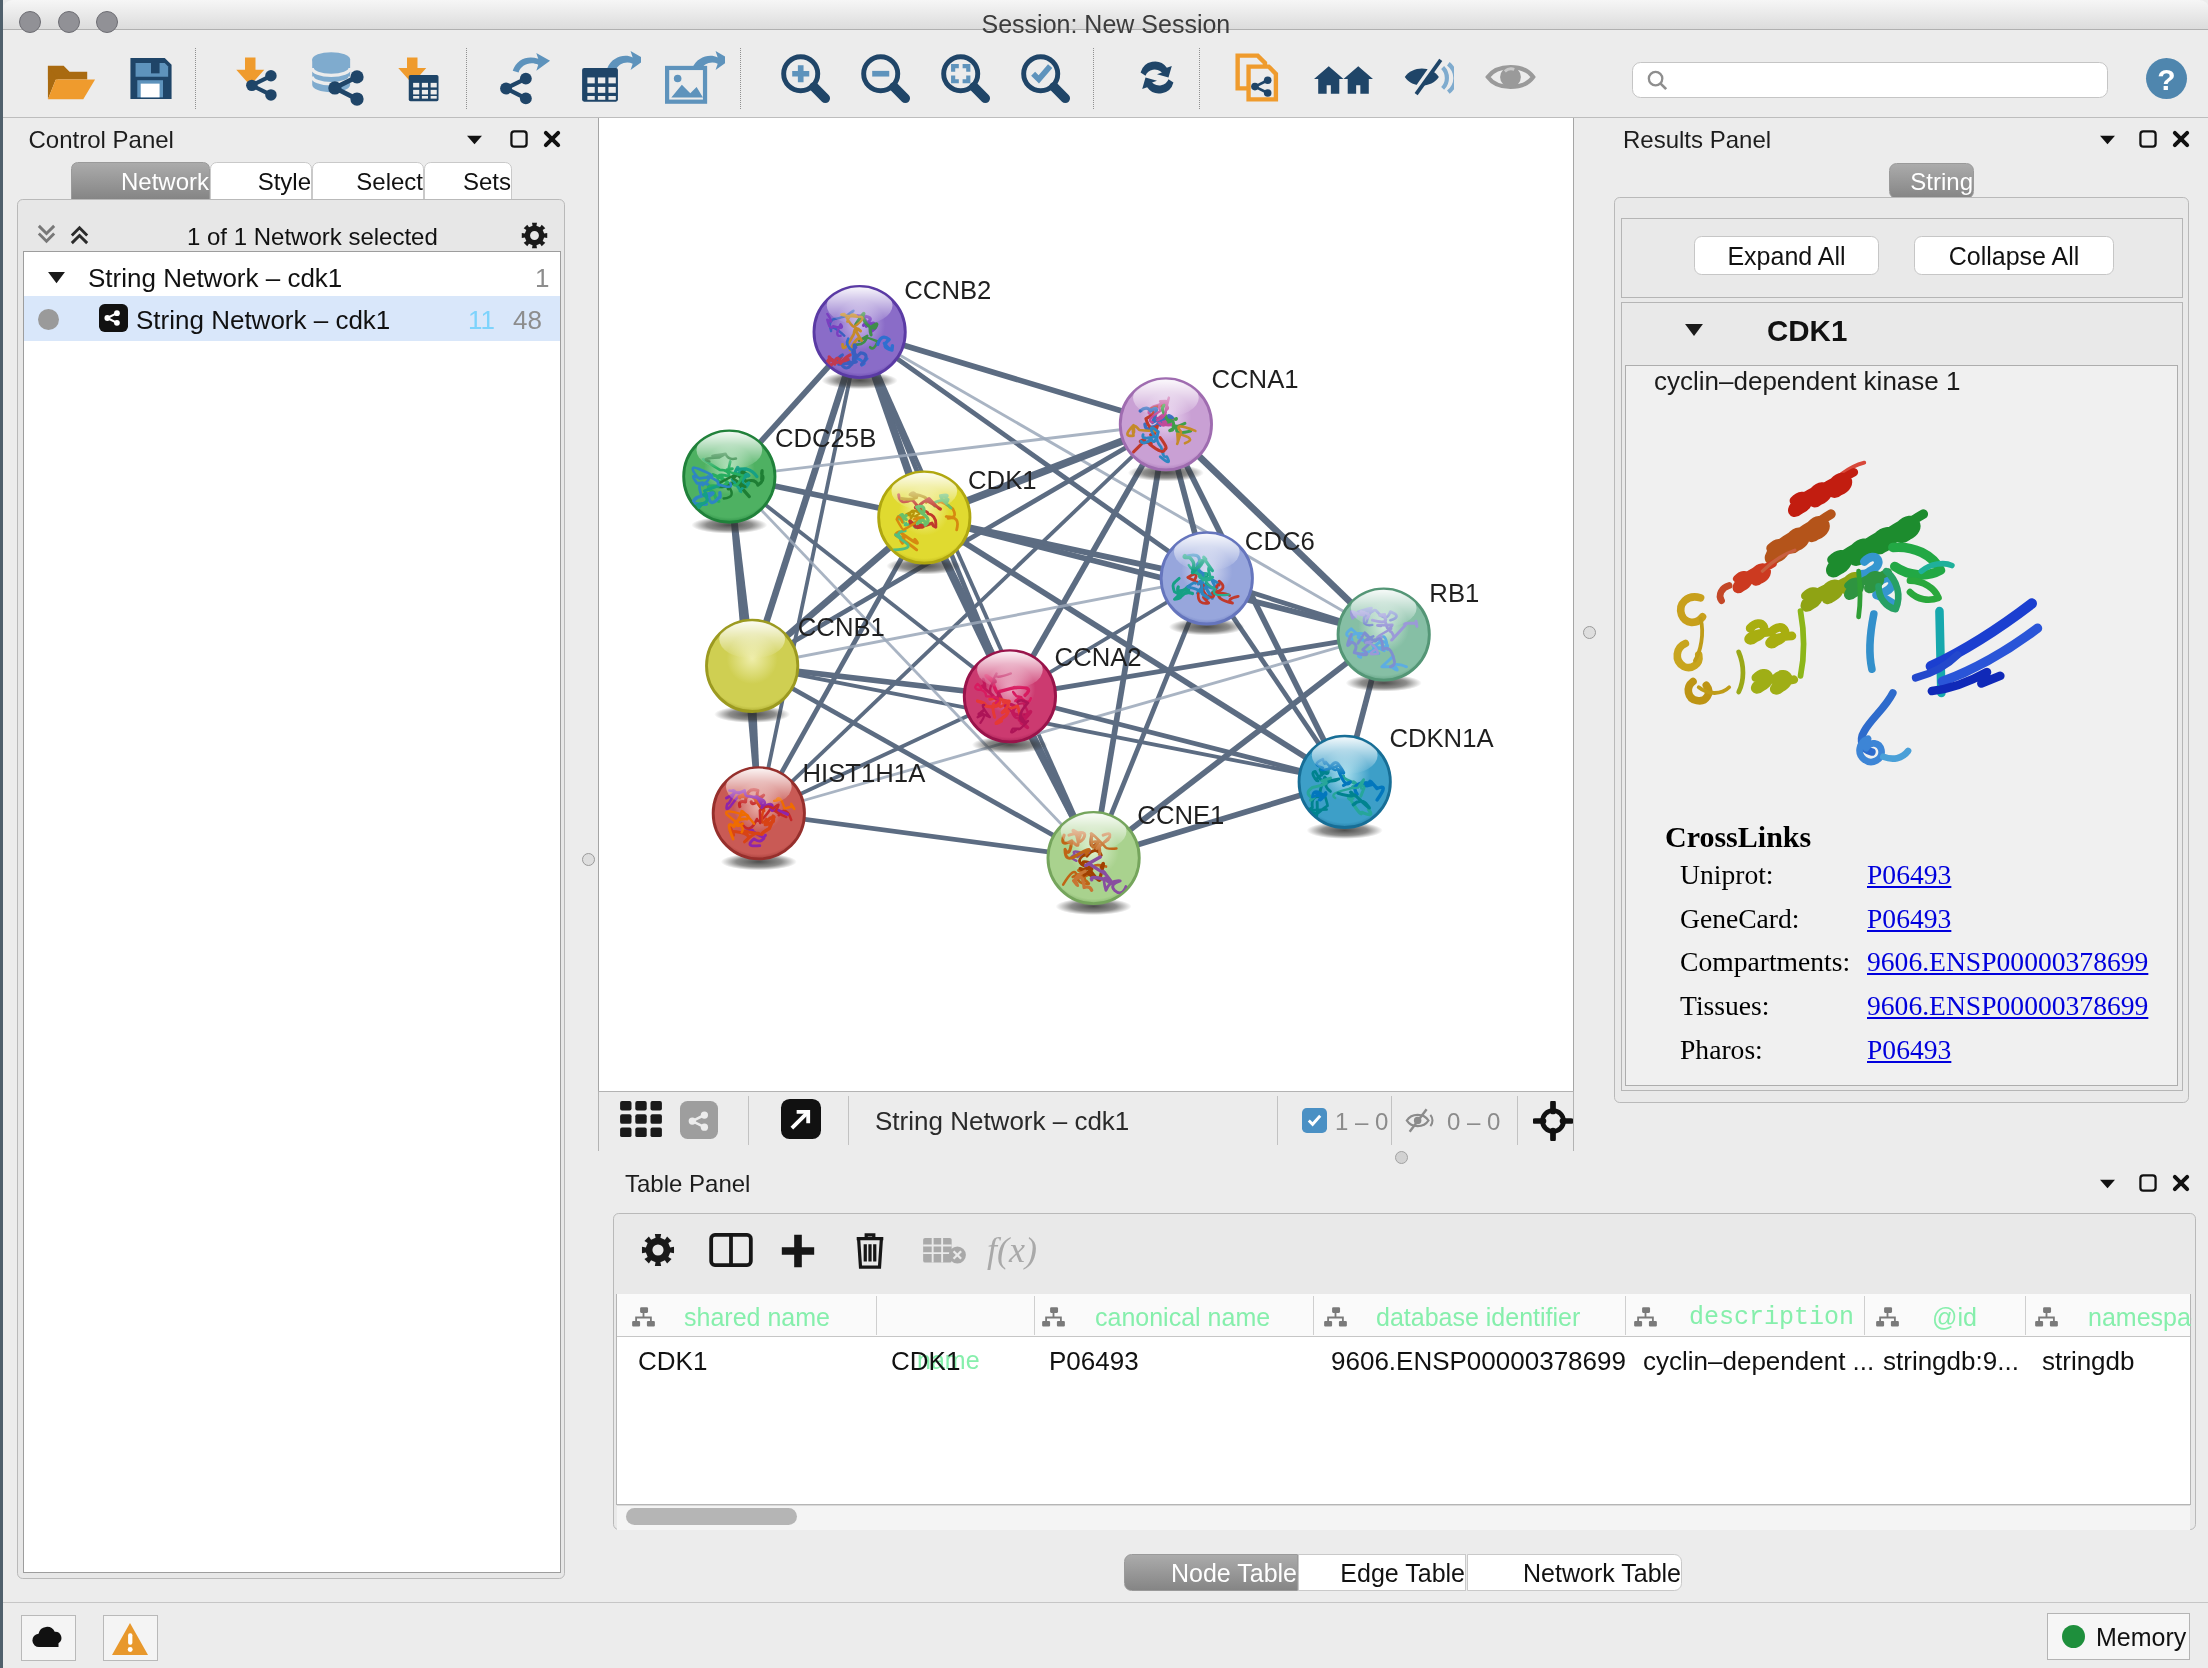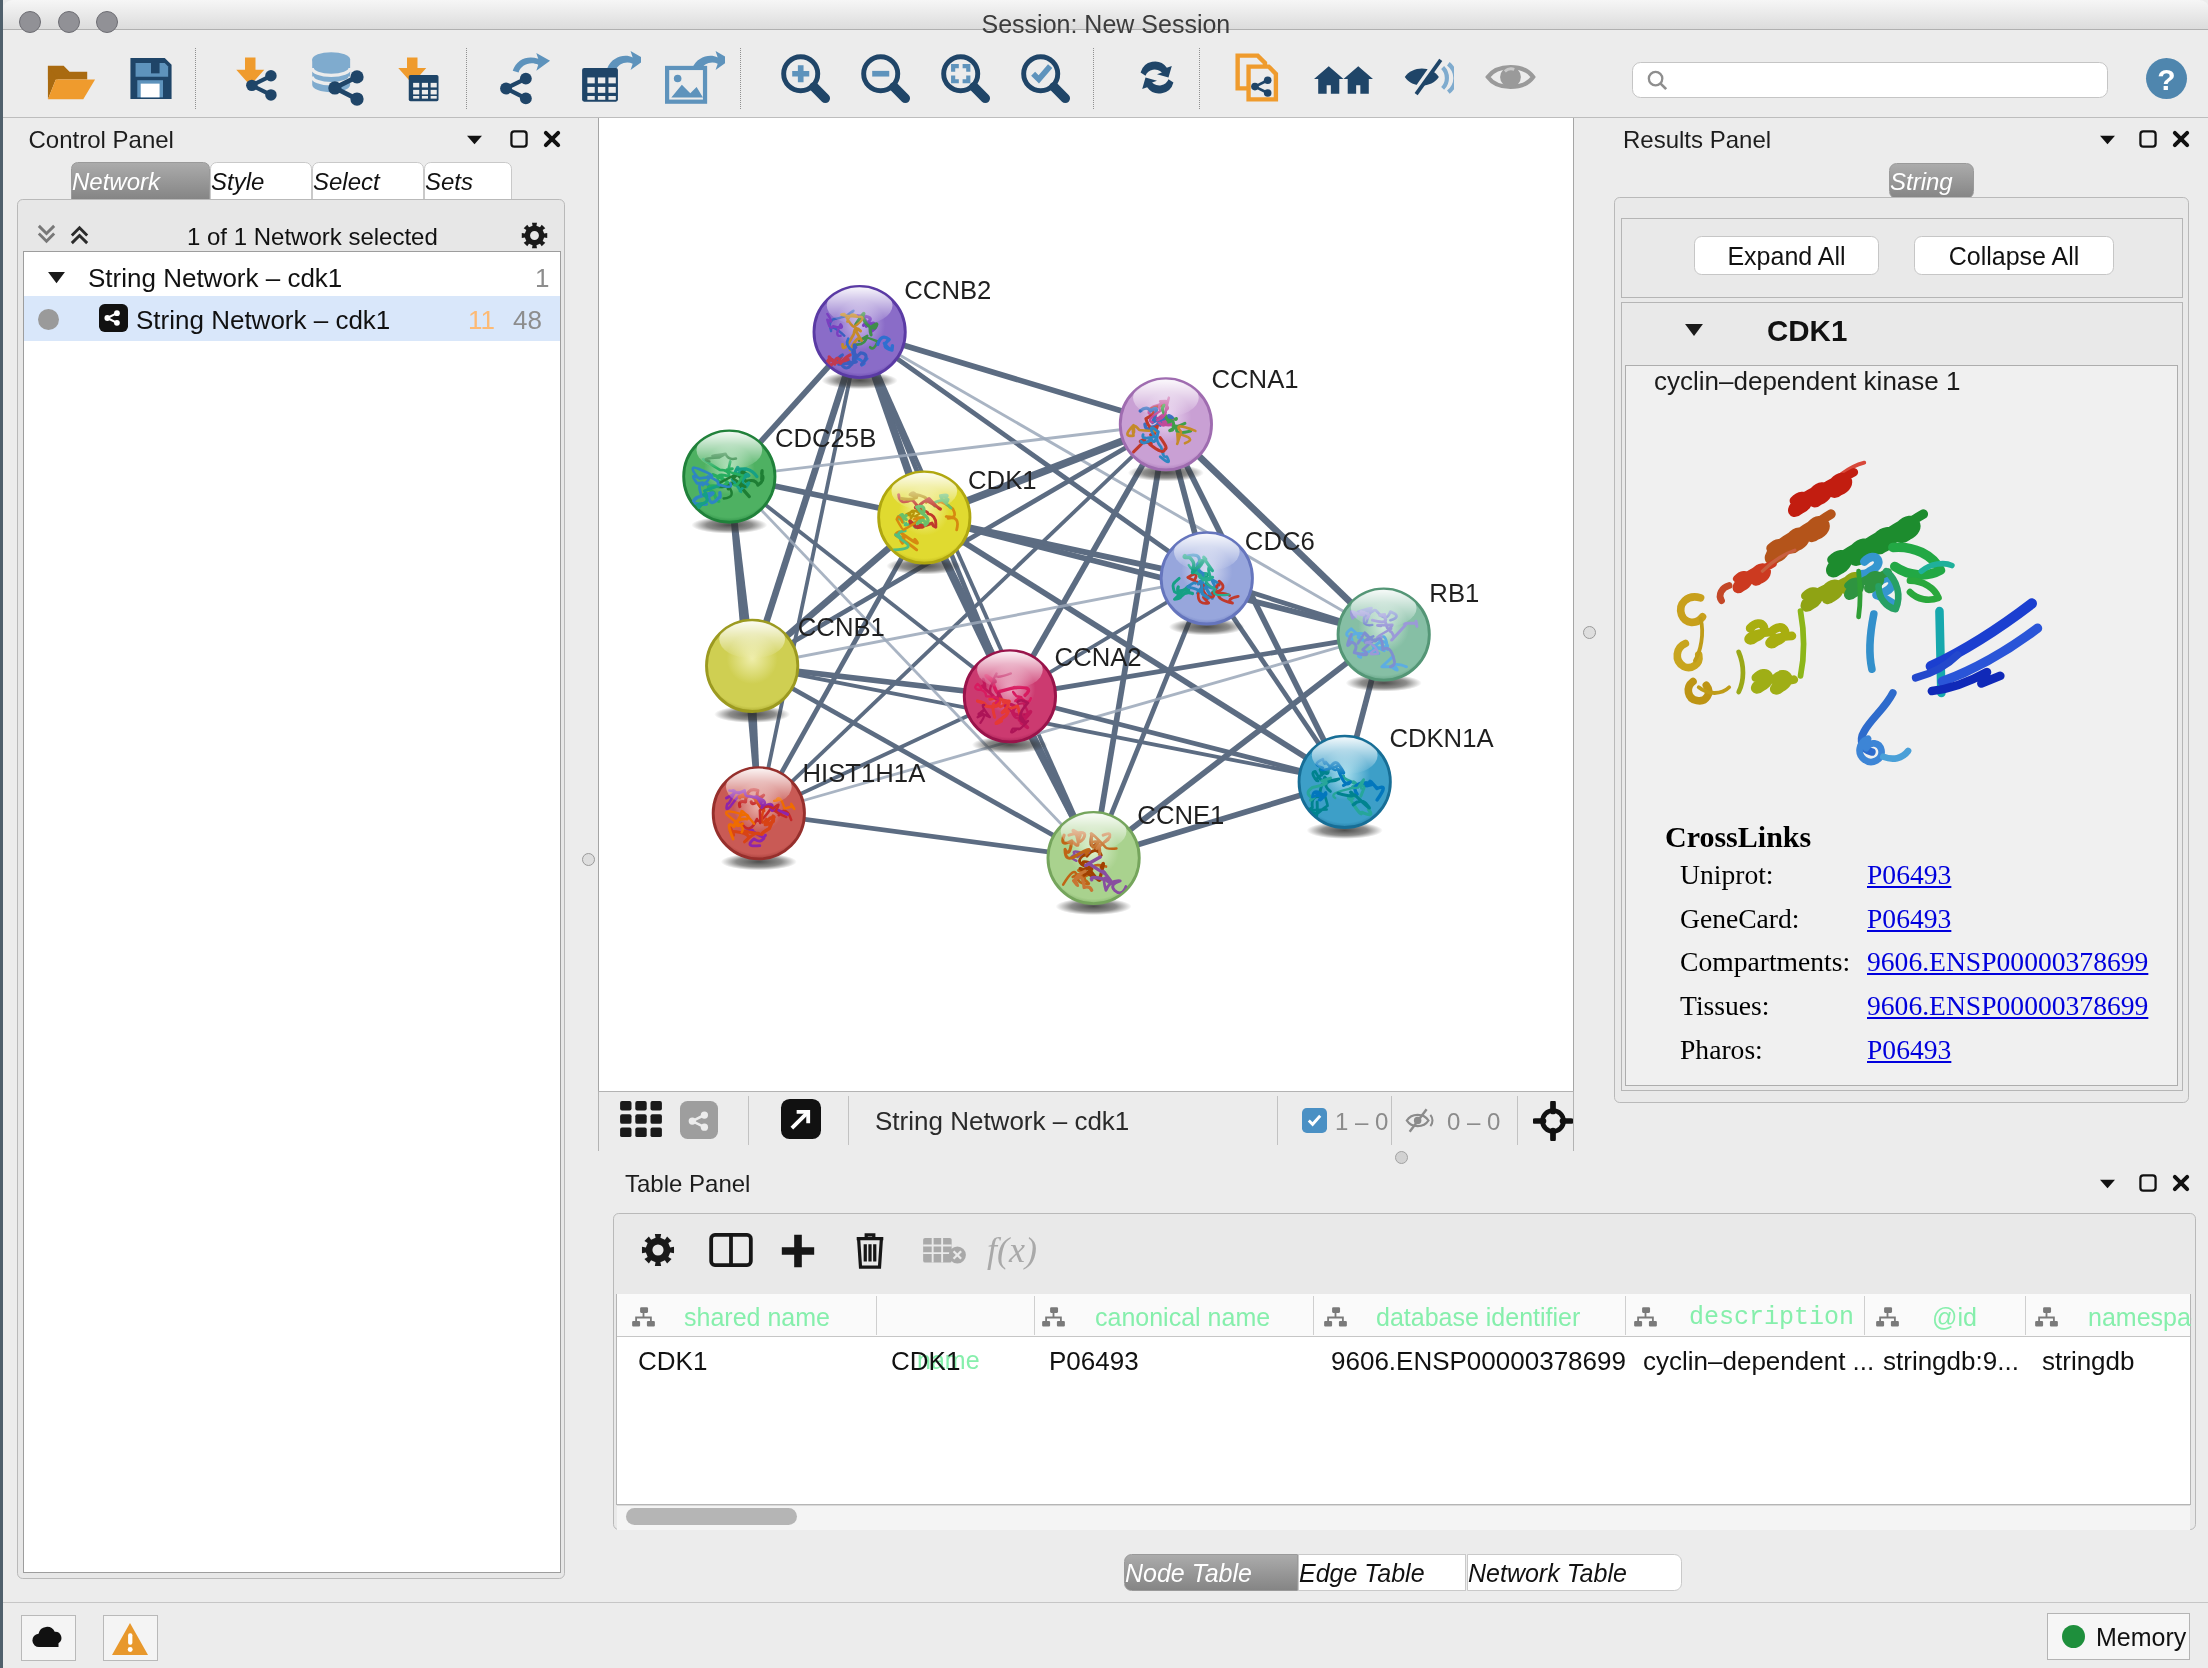--- a/index.html
+++ b/index.html
@@ -5,22 +5,22 @@
 body { font-family:"Liberation Sans", sans-serif; background:#50606c; position:relative; overflow:hidden; }
 .abs { position:absolute; }
 .win { position:absolute; left:2.9px; top:0; width:2206px; height:1668px; background:#ececec; }
 .titlebar { position:absolute; left:0; top:0; width:100%; height:30px;
   background:linear-gradient(#f6f6f6,#dcdcdc); border-bottom:1px solid #b0b0b0; border-radius:9.5px 9.5px 0 0;}
 .tl { position:absolute; top:10.5px; width:22px; height:22px; border-radius:50%; background:#919196; border:1px solid #6d6d73;}
 .title { position:absolute; top:9.5px; width:100%; text-align:center; font-size:25px; color:#3c3c3c; }
 .toolbar { position:absolute; left:0; top:42px; width:100%; height:76px; background:#ececec; border-bottom:1px solid #bdbdbd; }
 .tsep { position:absolute; top:48px; width:0; height:61px; border-left:1.9px dotted #8f8f8f; }
 .ptitle { font-size:24px; color:#1d1d1d; }
-.tab { position:absolute; height:38px; line-height:38px; text-align:left; font-size:24px; color:#111;
-  background:#ffffff; border:1px solid #c9c9c9; border-radius:6.7px 6.7px 0 0;font-style:italic; }
+.tab { position:absolute; height:38px; line-height:38px; text-align:right; font-size:24px; color:#111;
+  background:#ffffff; border:1px solid #c9c9c9; border-radius:6.7px 6.7px 0 0; }
 .tabsel { background:linear-gradient(#ababab,#858585); color:#fff; border-color:#9a9a9a; }
 .gbox { position:absolute; border:1px solid #b9b9b9; border-radius:5.7px; background:#e9e9e9; }
 .whitebox { position:absolute; background:#ffffff; border:1px solid #9d9d9d; }
 .btn { position:absolute; background:#ffffff; border:1px solid #c6c6c6; border-radius:7.6px; text-align:center; font-size:25px; color:#111; }
 .link { color:#0000dd; text-decoration:underline; }
 .serif { font-family:"Liberation Serif", serif; }
 .hdrcell { position:absolute; font-size:25px; color:#86efac; }
 .rowcell { position:absolute; font-size:26px; color:#111; }
 </style></head><body>
 
@@ -218,21 +218,21 @@
 <div class="abs" style="left:99px;top:304px;width:28.5px;height:27.6px;background:#111;border-radius:5.7px"></div>
 <svg class="abs" style="left:102px;top:307px" width="23" height="22" viewBox="0 0 24 24">
     <g transform="translate(1.5,1.5) scale(0.75)" fill="#fff">
       <circle cx="19" cy="7" r="4.2"></circle>
       <circle cx="5" cy="14" r="4.2"></circle>
       <circle cx="19" cy="21" r="4.2"></circle>
       <path d="M5,14 L19,7 M5,14 L19,21" stroke="#fff" stroke-width="3" fill="none"></path>
     </g>
   </svg>
 <div class="abs" style="left:136px;top:305px;font-size:26px;color:#111">String Network – cdk1</div>
-<div class="abs" style="left:457px;top:305px;width:38px;text-align:right;font-size:26px;color:#fdba74">11</div>
+<div class="abs" style="left:457px;top:305px;width:38px;text-align:right;font-size:26px;color:#7dd3fc">11</div>
 <div class="abs" style="left:504px;top:305px;width:38px;text-align:right;font-size:26px;color:#8d8d8d">48</div>
 <div class="abs" style="left:598px;top:118px;width:976px;height:973px;background:#fff;border-left:1px solid #a5a5a5;border-right:1px solid #a5a5a5">
 <svg width="974" height="973" viewBox="0 0 1024 1023" style="position:absolute;left:0;top:0">
 <defs>
 <radialGradient id="g0" cx="0.5" cy="0.42" r="0.62">
 <stop offset="0" stop-color="#c9b8ea"></stop>
           <stop offset="0.45" stop-color="#8a6cc8"></stop>
 <stop offset="0.85" stop-color="#8a6cc8"></stop>
           <stop offset="1" stop-color="#5a3aa4"></stop>
 </radialGradient>

